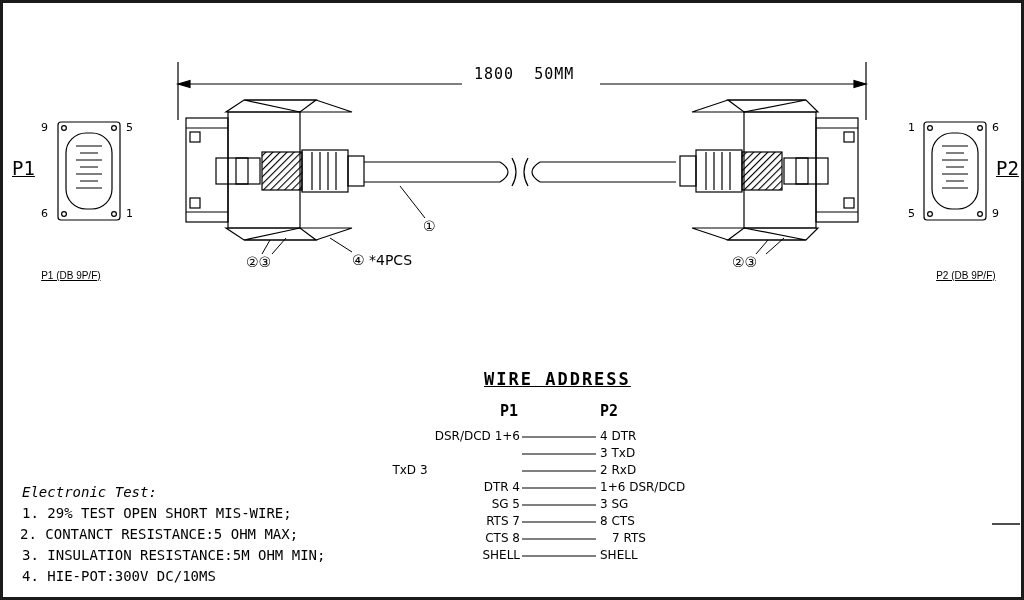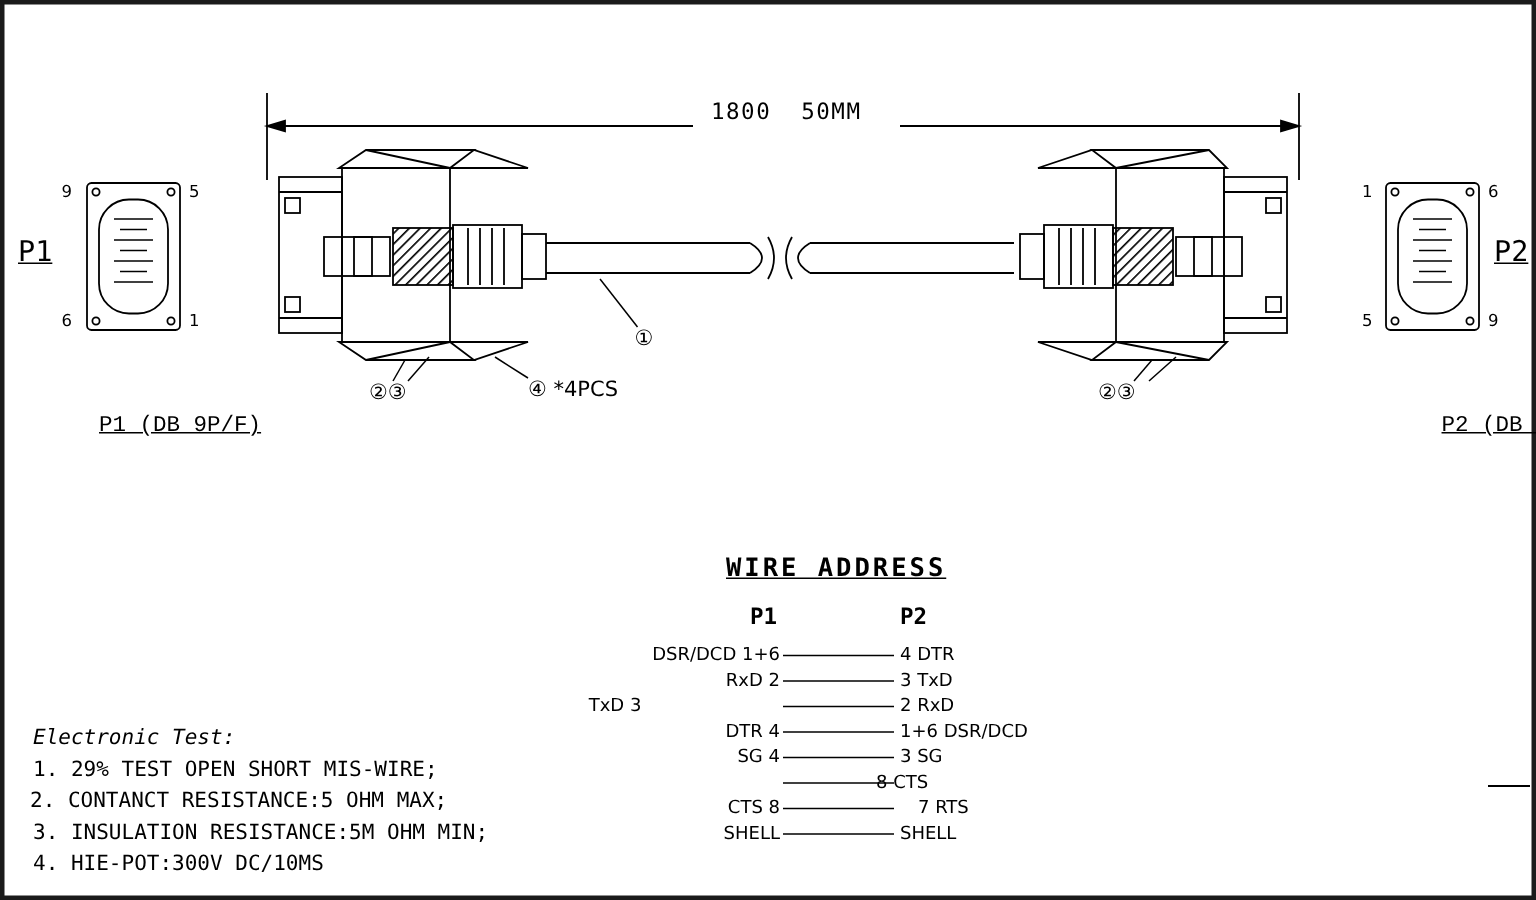--- a/index.html
+++ b/index.html
@@ -36,21 +36,21 @@
     line-height: 1.15;
   }
   .mono { font-family: "DejaVu Sans Mono", monospace; }
   .u { text-decoration: underline; }
   .dim-text {
     font-size: 15px;
     letter-spacing: 1px;
   }
   .pin-num { font-size: 11px; font-family: "DejaVu Sans", sans-serif; }
   .conn-title { font-size: 19px; font-family: "DejaVu Sans Mono", monospace; text-decoration: underline; }
-  .conn-caption { font-size: 15px; font-family: Liberation Mono, monospace; }
+  .conn-caption { font-size: 10px; font-family: Liberation Sans, sans-serif; }
   .callout { font-size: 14px; font-family: "DejaVu Sans", sans-serif; }
   .wire-title {
     font-size: 17px;
     font-family: "DejaVu Sans Mono", monospace;
     letter-spacing: 2px;
     text-decoration: underline;
     font-weight: bold;
   }
   .wire-head {
     font-size: 15px;
@@ -240,33 +240,33 @@
   <div class="lbl callout" style="left:423px; top:218px;">①</div>
   <div class="lbl callout" style="left:246px; top:254px;">②③</div>
   <div class="lbl callout" style="left:352px; top:252px;">④ *4PCS</div>
   <div class="lbl callout" style="left:732px; top:254px;">②③</div>
 
   <div class="lbl wire-title" style="left:484px; top:370px;text-align:center;">WIRE ADDRESS</div>
   <div class="lbl wire-head" style="left:500px; top:403px;">P1</div>
   <div class="lbl wire-head" style="left:600px; top:403px;">P2</div>
 
   <div class="lbl wire-cell" style="left:300px; top:430px; width:220px; text-align:right;">DSR/DCD 1+6</div>
-  <div class="lbl wire-cell" style="left:300px; top:447px; width:220px; text-align:right;">RxD 2</div>
   <div class="lbl wire-cell" style="left:300px; top:464px; width:220px; text-align:center;">TxD 3</div>
   <div class="lbl wire-cell" style="left:300px; top:481px; width:220px; text-align:right;">DTR 4</div>
-  <div class="lbl wire-cell" style="left:300px; top:498px; width:220px; text-align:right;">SG 4</div>
+  <div class="lbl wire-cell" style="left:300px; top:498px; width:220px; text-align:right;">SG 5</div>
+  <div class="lbl wire-cell" style="left:300px; top:515px; width:220px; text-align:right;">RTS 7</div>
   <div class="lbl wire-cell" style="left:300px; top:532px; width:220px; text-align:right;">CTS 8</div>
   <div class="lbl wire-cell" style="left:300px; top:549px; width:220px; text-align:right;">SHELL</div>
 
   <div class="lbl wire-cell" style="left:600px; top:430px;">4 DTR</div>
   <div class="lbl wire-cell" style="left:600px; top:447px;">3 TxD</div>
   <div class="lbl wire-cell" style="left:600px; top:464px;">2 RxD</div>
   <div class="lbl wire-cell" style="left:600px; top:481px;">1+6 DSR/DCD</div>
   <div class="lbl wire-cell" style="left:600px; top:498px;">3 SG</div>
-  <div class="lbl wire-cell" style="left:584px; top:515px;">8 CTS</div>
+  <div class="lbl wire-cell" style="left:600px; top:515px;">8 CTS</div>
   <div class="lbl wire-cell" style="left:600px; top:532px;margin-left:12px;">7 RTS</div>
   <div class="lbl wire-cell" style="left:600px; top:549px;">SHELL</div>
 
   <div class="lbl notes" style="left:22px; top:482px;font-style:italic;">Electronic Test:</div>
   <div class="lbl notes" style="left:22px; top:503px;">1. 29% TEST OPEN SHORT MIS-WIRE;</div>
   <div class="lbl notes" style="left:20px; top:524px;">2. CONTANCT RESISTANCE:5 OHM MAX;</div>
   <div class="lbl notes" style="left:22px; top:545px;">3. INSULATION RESISTANCE:5M OHM MIN;</div>
   <div class="lbl notes" style="left:22px; top:566px;">4. HIE-POT:300V DC/10MS</div>
 
 </div>

